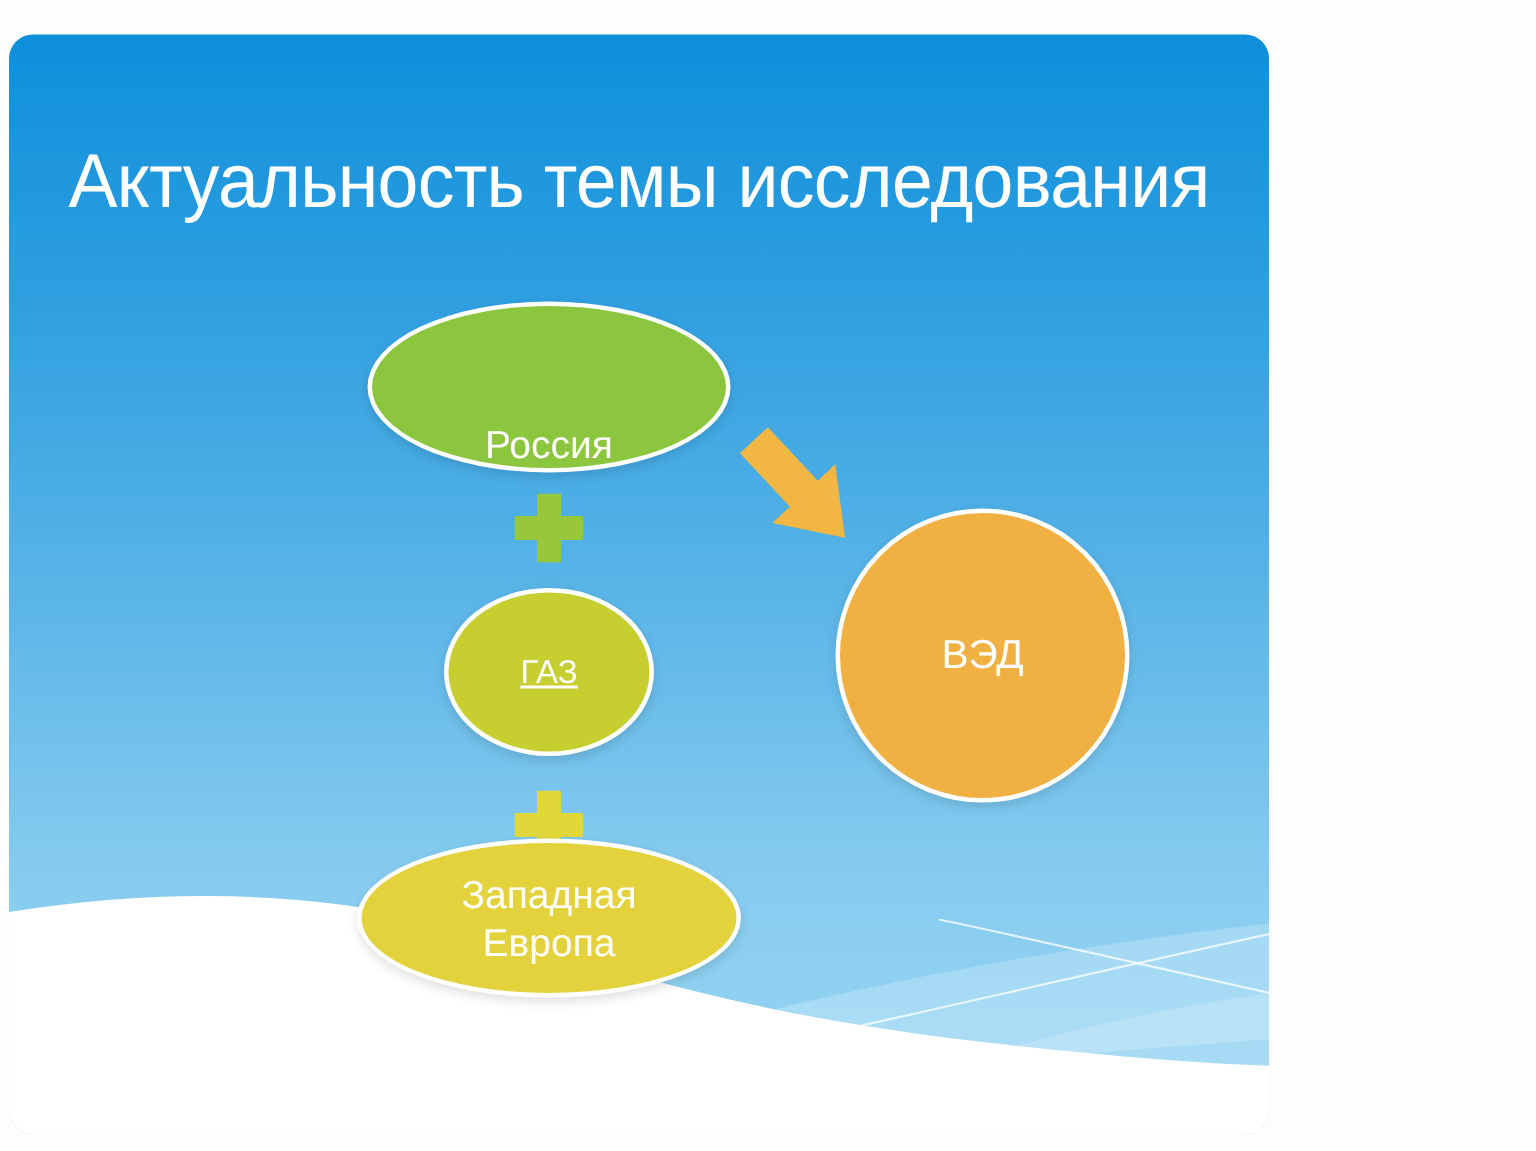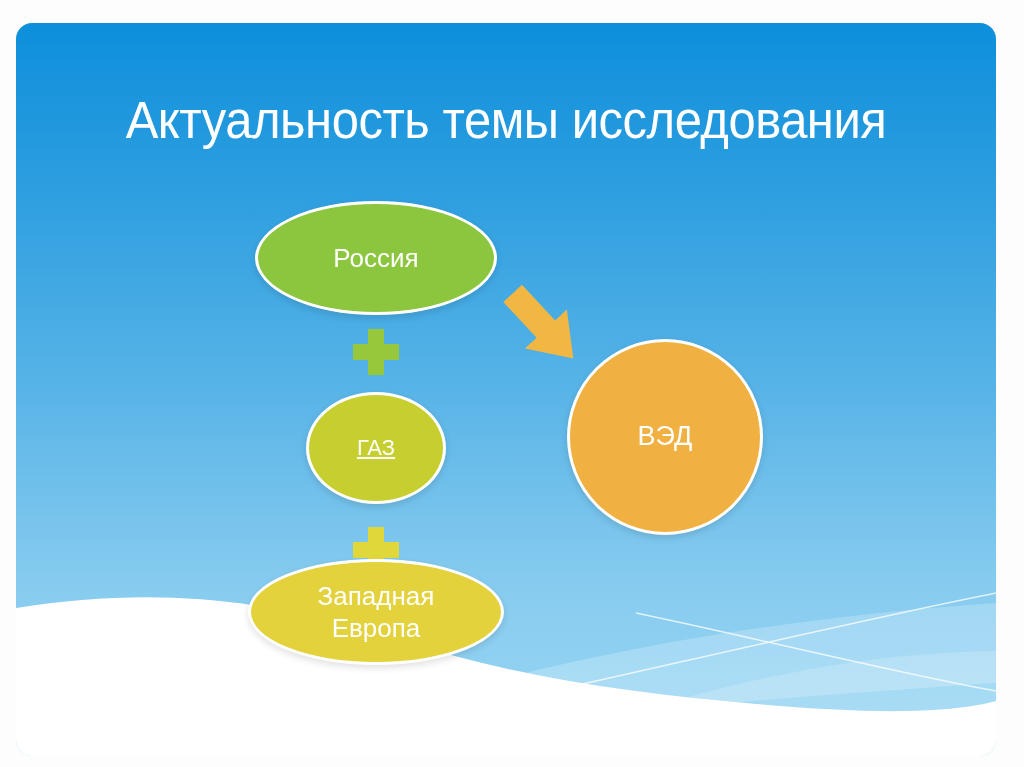--- a/index.html
+++ b/index.html
@@ -6,22 +6,22 @@
   body {
     width:1024px; height:767px;
     background:#ffffff;
     font-family:"Liberation Sans", sans-serif;
     overflow:hidden;
     position:relative;
   }
   .page { position:absolute; inset:0; background:#fdfdfd; }
 
   .slide {
-    position:absolute; left:16px; top:23px;
-    width:980px; height:733px;
+    position:absolute; left:6px; top:23px;
+    width:840px; height:733px;
     border-radius:16px;
     overflow:hidden;
     background:linear-gradient(180deg,#0d8fdb 0%, #2f9fe0 24%, #58b4e7 50%, #86cbef 76%, #9ad7f4 100%);
   }
 
   .bg-wave { position:absolute; left:0; top:0; width:980px; height:733px; }
 
   .slide-title {
     position:absolute; left:0; top:68px; width:100%;
     margin:0;
@@ -39,21 +39,21 @@
     align-items:center; justify-content:center;
     color:#ffffff;
     border:3px solid #ffffff;
     box-sizing:border-box;
     box-shadow:0 3px 7px rgba(0,0,0,0.12);
     text-align:center;
     line-height:1.25;
   }
   .ellipse { border-radius:50%; }
 
-  .node-russia   { left:239px; top:178px; width:242px; height:114px; background:#8cc63f; font-size:26px; }
+  .node-russia   { left:239px; top:178px; width:242px; height:114px; background:#8cc63f; font-size:26px;justify-content:flex-end; }
   .node-gas      { left:290px; top:369px; width:140px; height:112px; background:#c6cf2f; font-size:22px;text-decoration:underline; }
   .node-west     { left:232px; top:536px; width:256px; height:106px; background:#e3d23c; font-size:26px; }
   .node-priority { left:551px; top:316px; width:196px; height:196px; background:#f1b042; font-size:27px; border-radius:50%; }
 
   .plus { position:absolute; width:46px; height:46px; }
   .plus-1 { left:337px; top:306px; }
   .plus-2 { left:337px; top:504px; }
 
   .arrow-wrap { position:absolute; left:474px; top:250px; width:106px; height:106px; }
 </style>

